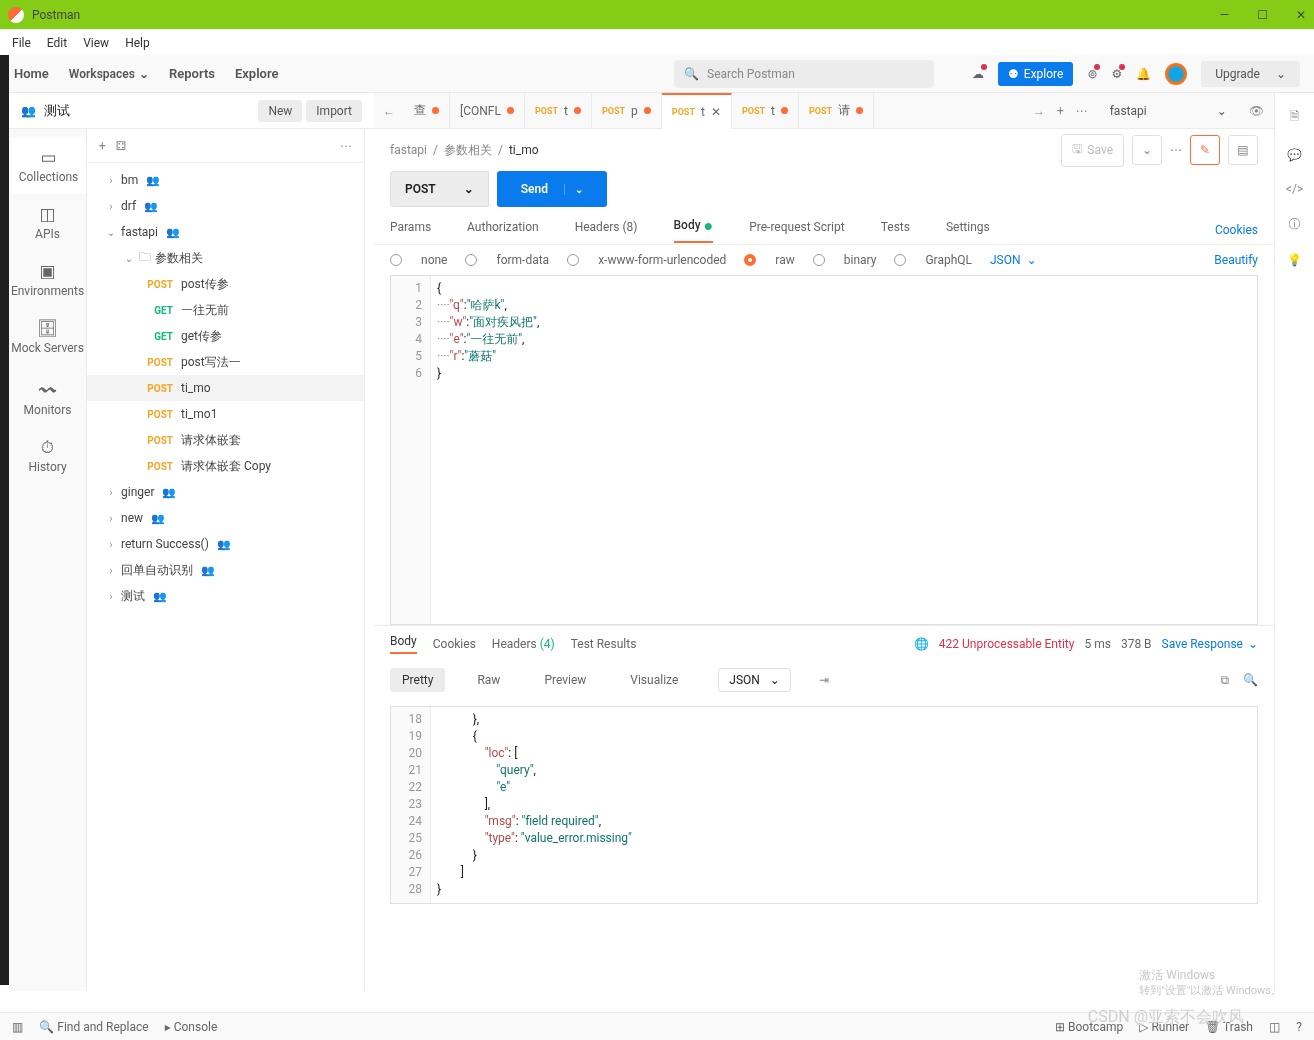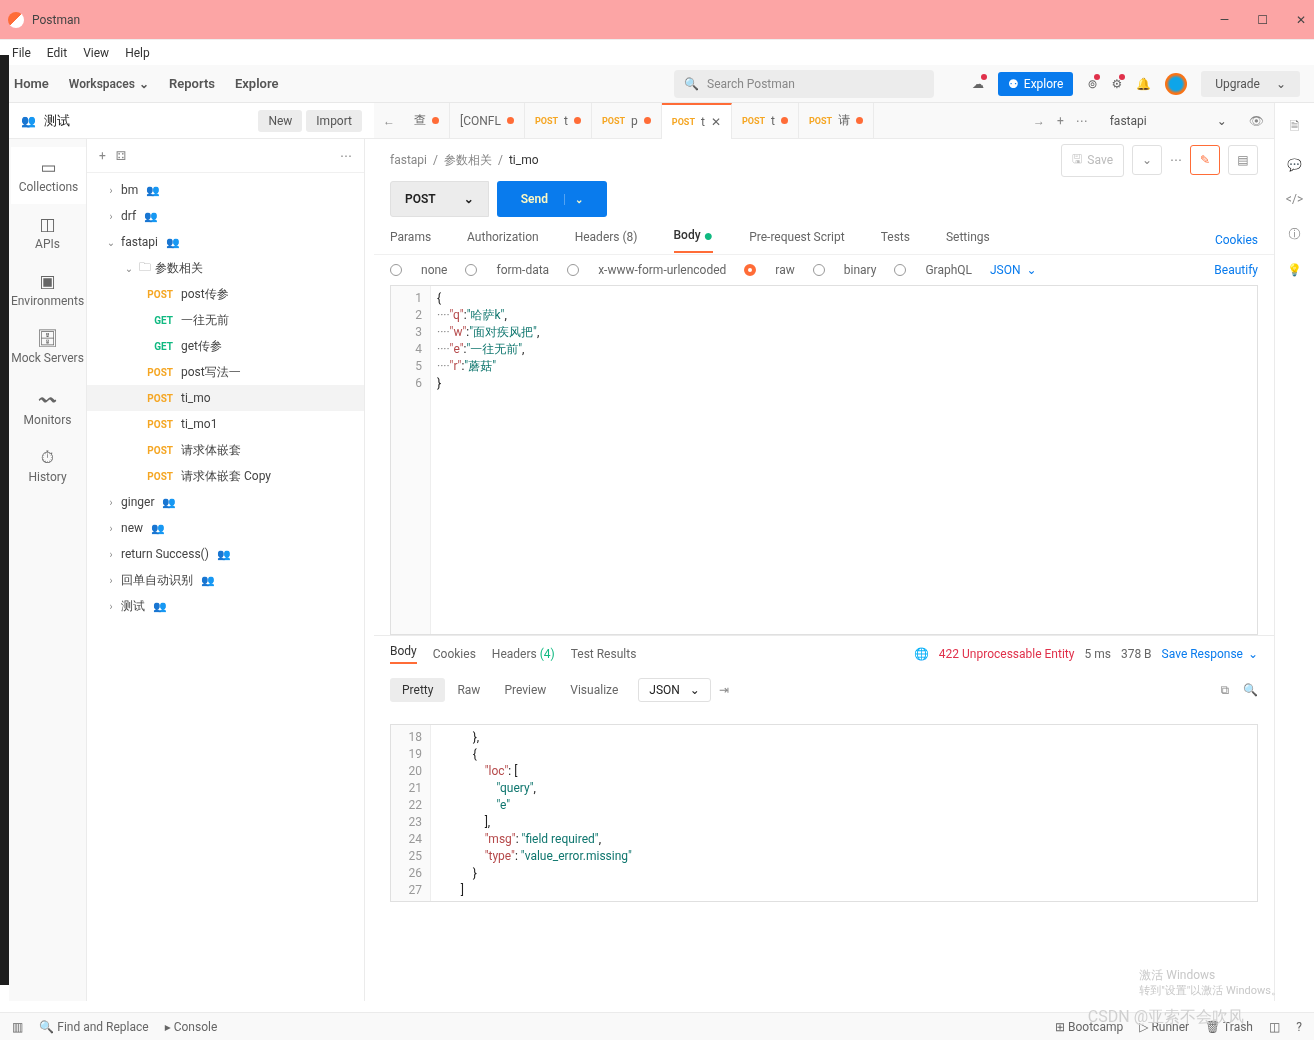--- a/index.html
+++ b/index.html
@@ -1,17 +1,17 @@
 <!DOCTYPE html>
 <html><head>
 <meta charset="utf-8">
 <style>
 *{box-sizing:border-box;margin:0;padding:0;font-family:-apple-system,BlinkMacSystemFont,"Segoe UI",Roboto,sans-serif;font-size:12px}
 body{background:#fff;width:1314px;height:1040px;overflow:hidden;position:relative;color:#212121}
-.titlebar{height:40px;display:flex;align-items:center;padding:0 8px;background:#fca5a5;border-bottom:1px solid #eee}
+.titlebar{height:30px;display:flex;align-items:center;padding:0 8px;background:#84cc16;border-bottom:1px solid #eee}
 .titlebar .logo{width:16px;height:16px;border-radius:50%;background:linear-gradient(135deg,#ff6c37 50%,#fff 50%);margin-right:8px}
 .titlebar .title{font-size:12px;color:#444}
 .titlebar .winctrls{margin-left:auto;display:flex;gap:28px;color:#444;font-size:14px}
 .menubar{height:25px;display:flex;align-items:center;padding:0 12px;gap:16px;background:#fff;color:#333}
 .leftstrip{position:absolute;left:0;top:55px;width:9px;height:930px;background:#1e1e1e;z-index:5}
 .toolbar{height:38px;display:flex;align-items:center;padding:0 14px;background:#f9f9f9;border-bottom:1px solid #e8e8e8;gap:20px}
 .toolbar .tb-item{font-size:13px;font-weight:600;color:#555}
 .toolbar .ws{display:flex;align-items:center;gap:4px}
 .toolbar .searchbox{margin-left:auto;background:#ececec;border-radius:4px;height:28px;width:260px;display:flex;align-items:center;padding:0 10px;color:#888;gap:8px}
 .toolbar .right-icons{display:flex;align-items:center;gap:14px;margin-left:18px}
@@ -79,26 +79,26 @@
 .gutter{width:40px;background:#fafafa;border-right:1px solid #eee;text-align:right;padding:4px 8px 0 0;color:#999;line-height:17px}
 .code{flex:1;padding:4px 6px;line-height:17px;white-space:pre}
 .k{color:#b5494a}.v{color:#0f766e}.p{color:#888}
 .resp-header{display:flex;align-items:center;padding:8px 16px;gap:16px;border-top:1px solid #ebebeb}
 .resp-tab{color:#666}
 .resp-tab.active{color:#333;border-bottom:2px solid #ff6c37;padding-bottom:4px}
 .resp-tab .cnt{color:#10b981}
 .resp-meta{margin-left:auto;display:flex;gap:10px;align-items:center;color:#666}
 .status-code{color:#e0314b}
 .save-resp{color:#097bed;display:flex;align-items:center;gap:5px}
-.resp-toolbar{display:flex;align-items:center;padding:6px 16px;gap:0}
+.resp-toolbar{display:flex;align-items:center;padding:6px 16px;gap:20px}
 .resp-mode{padding:5px 12px;border-radius:3px;color:#666}
 .resp-mode.active{background:#ececec;color:#333}
 .resp-type{background:#fff;border:1px solid #e0e0e0;padding:4px 10px;border-radius:3px;display:flex;align-items:center;gap:10px;margin-left:8px}
 .resp-toolbar .ricons{margin-left:auto;display:flex;gap:14px;color:#888}
-.resp-editor{margin:16px 16px;border:1px solid #e0e0e0;height:178px;display:flex;font-family:Consolas,monospace;font-size:12px;overflow:hidden}
+.resp-editor{margin:8px 16px;border:1px solid #e0e0e0;height:198px;display:flex;font-family:Consolas,monospace;font-size:12px;overflow:hidden}
 .statusbar{position:absolute;bottom:0;left:0;right:0;height:28px;background:#f9f9f9;border-top:1px solid #ebebeb;display:flex;align-items:center;padding:0 12px;gap:16px;color:#666;font-size:11px}
 .statusbar .sp{margin-left:auto}
 .right-rail{width:40px;background:#fff;border-left:1px solid #ebebeb;display:flex;flex-direction:column;align-items:center;padding-top:14px;gap:20px;color:#888;font-size:15px}
 .watermark{position:absolute;right:32px;bottom:42px;color:#c8c8c8;font-size:18px;text-align:left;line-height:1.3;pointer-events:none}
 .watermark .sub{font-size:11px}
 .csdn{position:absolute;right:70px;bottom:12px;color:#d0d0d0;font-size:16px;pointer-events:none}
 </style>
 </head>
 <body>
 

